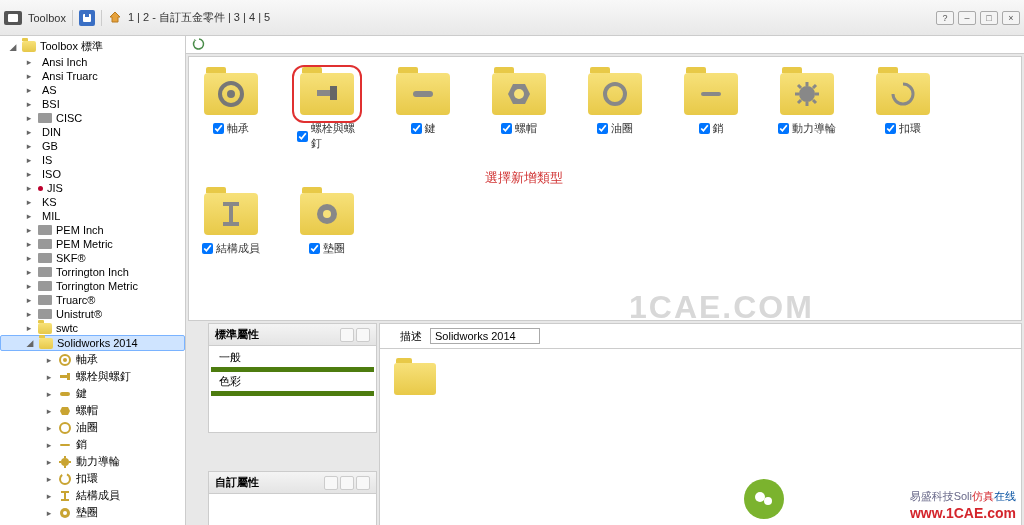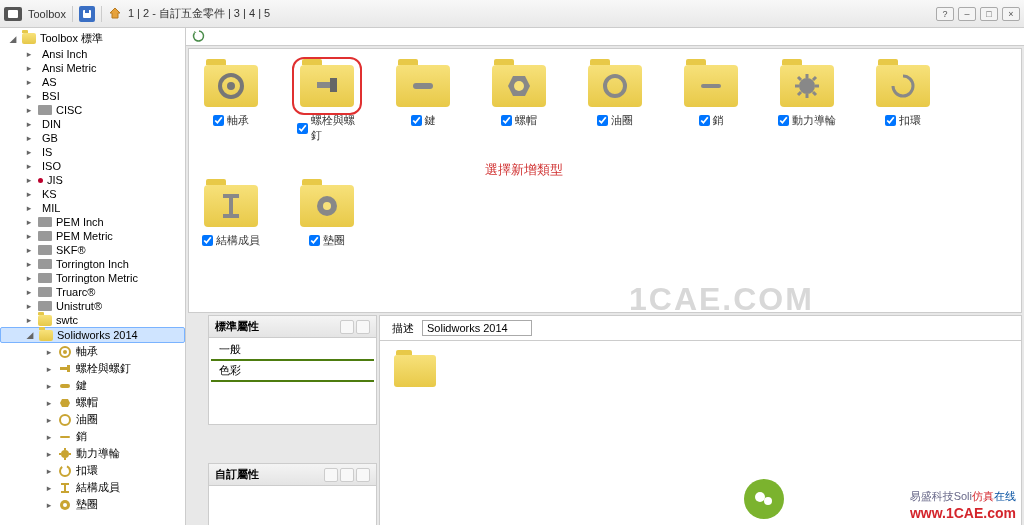--- a/index.html
+++ b/index.html
@@ -1,18 +1,18 @@
 <!DOCTYPE html>
 <html><head>
 <meta charset="utf-8">
 <style>
 * { box-sizing: border-box; margin: 0; padding: 0; font-family: "Microsoft YaHei", Arial, sans-serif; font-size: 11px; }
 body { width: 1024px; height: 525px; background: #f0f0f0; overflow: hidden; position: relative; }
 
-.toolbar { height: 28px; background: linear-gradient(#f8f8f8,#e8e8e8); border-bottom: 1px solid #ccc; display: flex; align-items: center; padding: 0 4px; gap: 6px; }
+.toolbar { height: 36px; background: linear-gradient(#f8f8f8,#e8e8e8); border-bottom: 1px solid #ccc; display: flex; align-items: center; padding: 0 4px; gap: 6px; }
 .toolbar .app-icon { width: 18px; height: 14px; background: #555; border-radius: 2px; display: inline-flex; align-items: center; justify-content: center; }
 .toolbar .save-icon { width: 16px; height: 16px; background: #3a6fc4; border-radius: 2px; display: inline-flex; align-items: center; justify-content: center; }
 .toolbar .title { color: #333; }
 .toolbar .sp { width: 1px; height: 16px; background: #ccc; }
 .toolbar .right { margin-left: auto; display: flex; gap: 4px; }
 .toolbar .sysbtn { width: 18px; height: 14px; border: 1px solid #aaa; background: #f4f4f4; border-radius: 2px; display: flex; align-items: center; justify-content: center; color: #555; font-size: 9px; }
 
 .layout { display: flex; height: calc(100% - 24px); }
 .sidebar { width: 186px; background: #fff; border-right: 1px solid #ccc; overflow-y: auto; padding: 2px 0; }
 .tree-item { display: flex; align-items: center; gap: 4px; padding: 1px 4px 1px 8px; cursor: pointer; white-space: nowrap; }
@@ -50,26 +50,26 @@
 
 .annotation { position: absolute; color: #d03030; font-size: 13px; left: 296px; top: 112px; }
 
 .bottom-panes { display: flex; height: 212px; margin: 0 2px 2px; gap: 2px; }
 .left-pane { width: 189px; display: flex; flex-direction: column; gap: 2px; padding-left: 20px; }
 .pane { background: #fff; border: 1px solid #ccc; display: flex; flex-direction: column; }
 .pane-header { background: linear-gradient(#f4f4f4,#e4e4e4); border-bottom: 1px solid #ccc; padding: 3px 6px; display: flex; align-items: center; justify-content: space-between; font-weight: bold; }
 .pane-header .tools { display: flex; gap: 2px; }
 .pane-header .tool { width: 14px; height: 14px; border: 1px solid #ccc; background: #f8f8f8; border-radius: 2px; }
 .pane-body { flex: 1; padding: 2px; }
-.pane-body .row { padding: 2px 8px; border-bottom: 2px solid #4d7c0f; }
+.pane-body .row { padding: 2px 8px; border-bottom: 5px solid #4d7c0f; }
 .std-pane { flex: 1; }
 .custom-pane { height: 64px; margin-top: 36px; }
 
 .right-pane { flex: 1; }
-.desc-hdr { background: #fff; border: 1px solid #ccc; padding: 4px 12px; display: flex; align-items: center; gap: 8px; height: 26px; }
+.desc-hdr { background: #fff; border: 1px solid #ccc; padding: 4px 20px; display: flex; align-items: center; gap: 8px; height: 26px; }
 .desc-input { border: 1px solid #aaa; padding: 1px 4px; font-size: 11px; width: 110px; background: #fff; }
 .desc-body { background: #fff; border: 1px solid #ccc; border-top: none; flex: 1; padding: 14px; height: calc(100% - 26px); }
 .mini-folder { width: 42px; height: 32px; background: linear-gradient(#f7e17a,#e8c948); border-radius: 3px; position: relative; }
 .mini-folder::before { content: ""; position: absolute; top: -5px; left: 2px; width: 16px; height: 5px; background: #e8c948; border-radius: 2px 2px 0 0; }
 
 .watermark { position: absolute; left: 440px; top: 232px; font-size: 32px; color: #d8d8d8; font-weight: bold; letter-spacing: 2px; pointer-events: none; }
 .wechat { position: absolute; right: 240px; bottom: 6px; width: 40px; height: 40px; background: #7bb32e; border-radius: 50%; display: flex; align-items: center; justify-content: center; }
 .wechat svg { width: 24px; height: 24px; fill: #fff; }
 .brand { position: absolute; right: 8px; bottom: 4px; text-align: right; }
 .brand .l1 { font-size: 20px; color: #6a6a8a; text-align: right; }
@@ -115,21 +115,21 @@
     </div>
     <div id="standards">
         <div class="tree-item lvl2">
           <span class="caret">▸</span>
           <span class="flag-us"></span>
           <span>Ansi Inch</span>
         </div>
         <div class="tree-item lvl2">
           <span class="caret">▸</span>
           <span class="flag-us"></span>
-          <span>Ansi Metric</span>
+          <span>Ansi Truarc</span>
         </div>
         <div class="tree-item lvl2">
           <span class="caret">▸</span>
           <span class="flag-au"></span>
           <span>AS</span>
         </div>
         <div class="tree-item lvl2">
           <span class="caret">▸</span>
           <span class="flag-uk"></span>
           <span>BSI</span>

